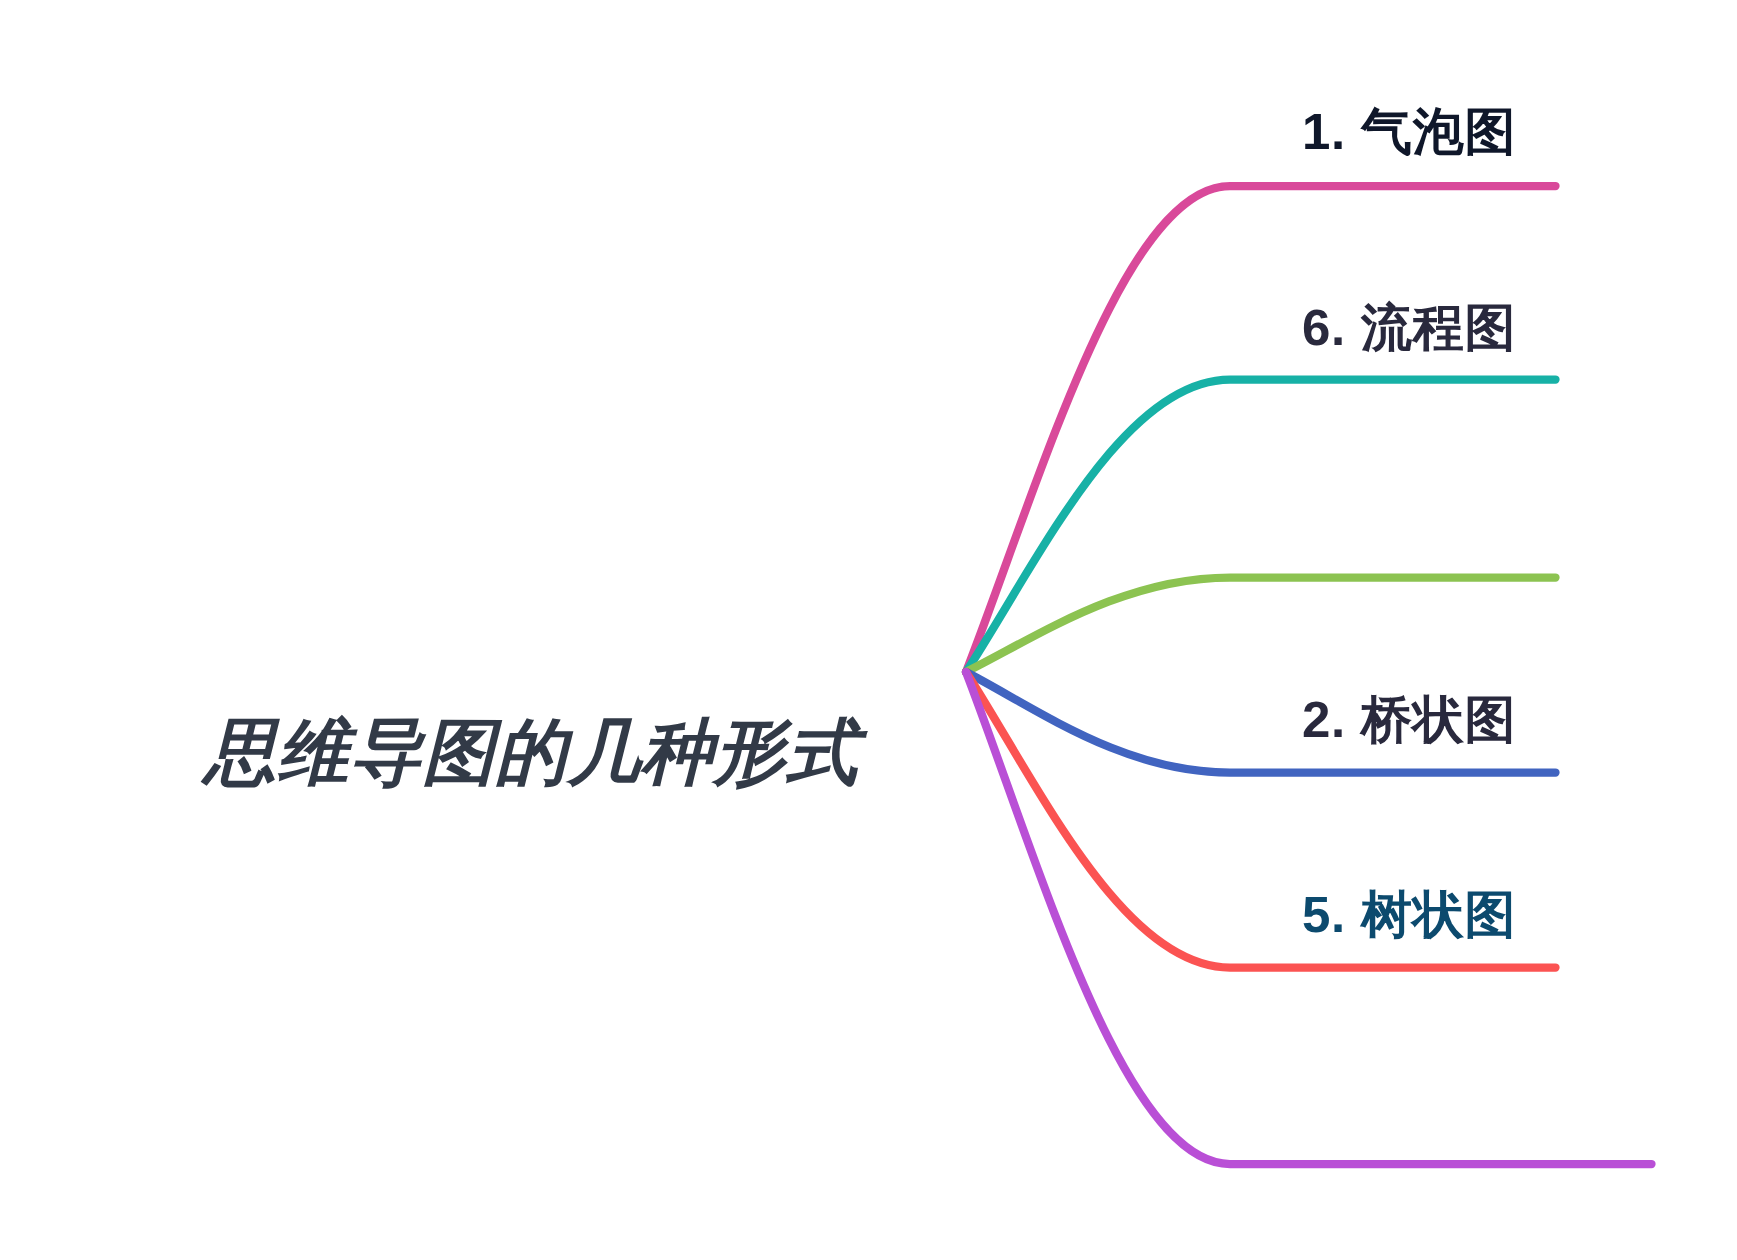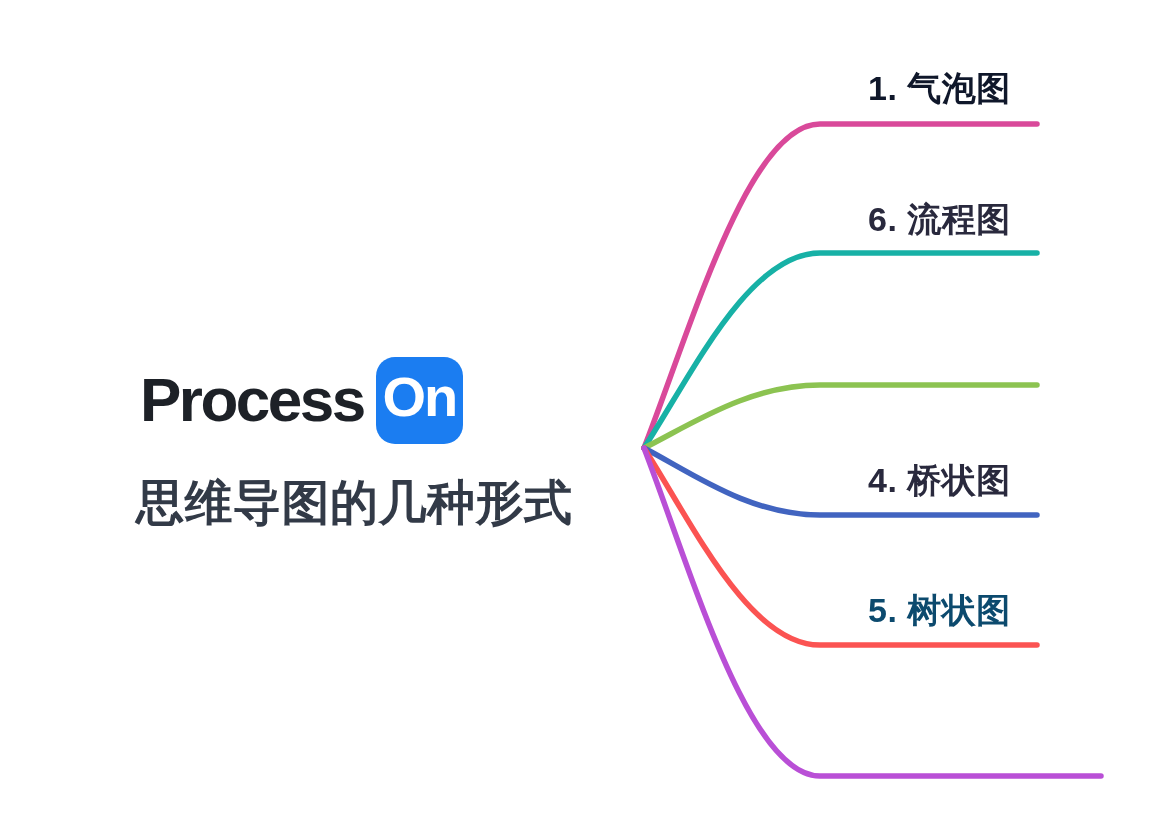--- a/index.html
+++ b/index.html
@@ -50,27 +50,21 @@
     <g fill="none" stroke-width="5.5" stroke-linecap="round" stroke-linejoin="round">
       <path d="M644 448 C692 325 749 124 820 124 L1037 124" stroke="#d9499a"></path>
       <path d="M644 448 C692 374 749 253 820 253 L1037 253" stroke="#17b1a6"></path>
       <path d="M644 448 C692 424 749 385 820 385 L1037 385" stroke="#8cc351"></path>
       <path d="M644 448 C692 473 749 515 820 515 L1037 515" stroke="#4164c0"></path>
       <path d="M644 448 C692 523 749 645 820 645 L1037 645" stroke="#fb5352"></path>
       <path d="M644 448 C692 573 749 776 820 776 L1101 776" stroke="#b94fd6"></path>
     </g>
   </svg>
 
-  <div class="logo">
-    <span class="logo-text" style="color: rgb(29, 33, 39);">Process</span>
-    <span class="logo-badge" style="background: rgb(27, 125, 241);">
-      <span>On</span>
-    </span>
-  </div>
 
-  <div class="central-topic" style="color: rgb(50, 58, 71);">思维导图的几种形式</div>
+  <div class="central-topic" style="color: rgb(50, 58, 71); font-style: italic;">思维导图的几种形式</div>
 
   <div class="branch-label" style="top: 70px; color: #0f172a;">1. 气泡图</div>
   <div class="branch-label" style="top: 201px; color: rgb(41, 41, 61);">6. 流程图</div>
-  <div class="branch-label" style="top: 462px; color: rgb(41, 41, 61);">4. 桥状图</div>
+  <div class="branch-label" style="top: 462px; color: rgb(41, 41, 61);">2. 桥状图</div>
   <div class="branch-label" style="top: 592px; color: #0c4a6e;">5. 树状图</div>
 
 </div>
 
 </body></html>

